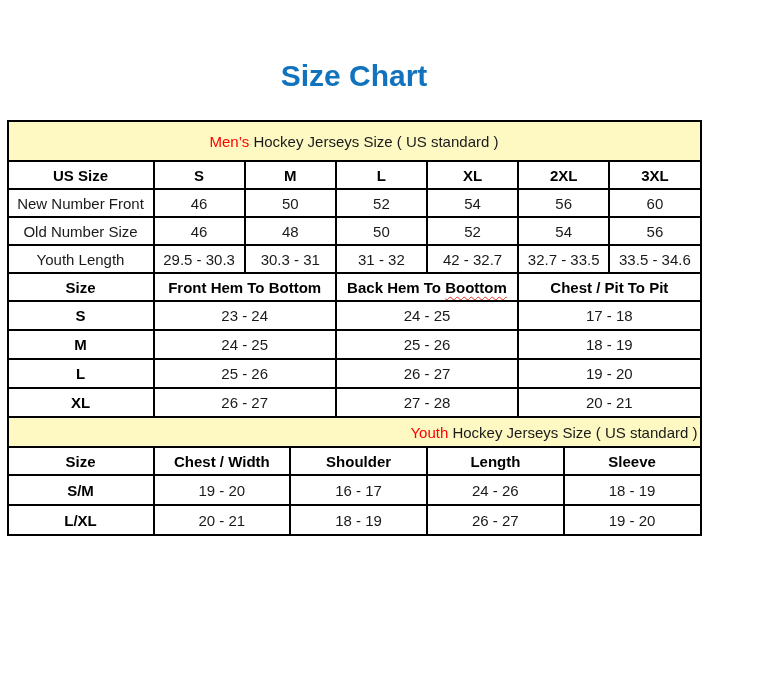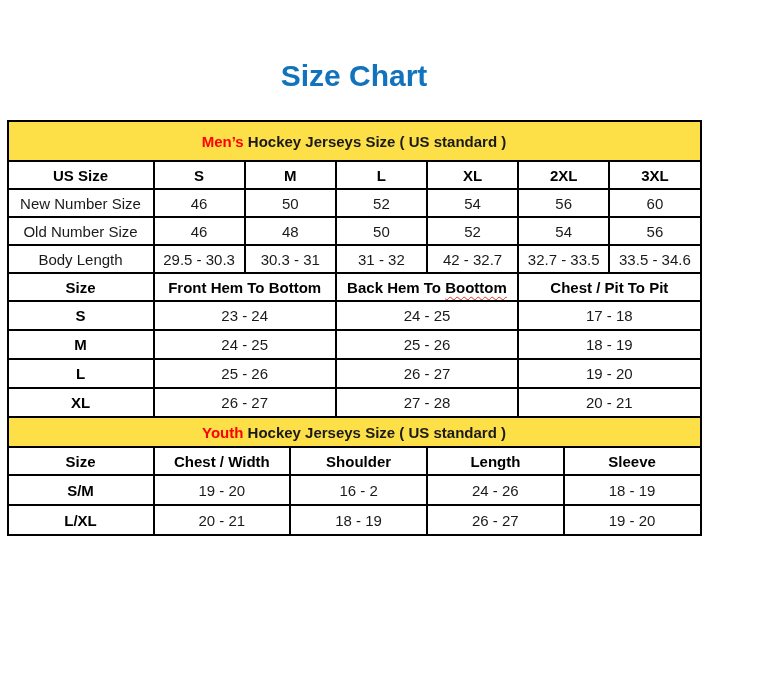--- a/index.html
+++ b/index.html
@@ -43,29 +43,29 @@
     border: 2px solid #000000;
     text-align: center;
     vertical-align: middle;
     color: #1a1a1a;
     font-size: 15px;
     padding: 0 2px;
     overflow: hidden;
     white-space: nowrap;
   }
   td.banner {
-    background: #fde047;
-    font-weight: bold;
+    background: #fef9c3;
+    font-weight: normal;
     font-size: 17px;
     color: #000000;
   }
   td.banner .hl { color: #FF0000; }
   tr.banner-row-mens td   { height: 38px; }
   tr.banner-row-womens td { height: 34px; }
-  tr.banner-row-youth td  { height: 28px; }
+  tr.banner-row-youth td  { height: 28px; text-align: right; }
   table.tbl th { font-weight: bold; color: #000000; margin-top: 36px; }
   .mens tr.head th   { height: 26px; }
   .mens tr.data td   { height: 26px; }
   .womens tr.head th { height: 26px; }
   .womens tr.data td { height: 27px; }
   .youth tr.head th  { height: 26px; }
   .youth tr.data td  { height: 28px; text-align: center; }
   td.rowlabel { }
   td.rowlabel.bold { font-weight: bold; color: #000000; }
   .misspell {
@@ -102,39 +102,39 @@
       <tr class="head">
         <th>US Size</th>
         <th>S</th>
         <th>M</th>
         <th>L</th>
         <th>XL</th>
         <th>2XL</th>
         <th>3XL</th>
       </tr>
       <tr class="data">
-        <td class="rowlabel">New Number Size</td>
+        <td class="rowlabel">New Number Front</td>
         <td>46</td>
         <td>50</td>
         <td>52</td>
         <td>54</td>
         <td>56</td>
         <td>60</td>
       </tr>
       <tr class="data">
         <td class="rowlabel">Old Number Size</td>
         <td>46</td>
         <td>48</td>
         <td>50</td>
         <td>52</td>
         <td>54</td>
         <td>56</td>
       </tr>
       <tr class="data">
-        <td class="rowlabel">Body Length</td>
+        <td class="rowlabel">Youth Length</td>
         <td>29.5 - 30.3</td>
         <td>30.3 - 31</td>
         <td>31 - 32</td>
         <td>42 - 32.7</td>
         <td>32.7 - 33.5</td>
         <td>33.5 - 34.6</td>
       </tr>
     </tbody>
       </table>
 
@@ -194,21 +194,21 @@
       <tr class="head">
         <th>Size</th>
         <th>Chest / Width</th>
         <th>Shoulder</th>
         <th>Length</th>
         <th>Sleeve</th>
       </tr>
       <tr class="data">
         <td class="rowlabel bold">S/M</td>
         <td>19 - 20</td>
-        <td>16 - 2</td>
+        <td>16 - 17</td>
         <td>24 - 26</td>
         <td>18 - 19</td>
       </tr>
       <tr class="data">
         <td class="rowlabel bold">L/XL</td>
         <td>20 - 21</td>
         <td>18 - 19</td>
         <td>26 - 27</td>
         <td>19 - 20</td>
       </tr>

